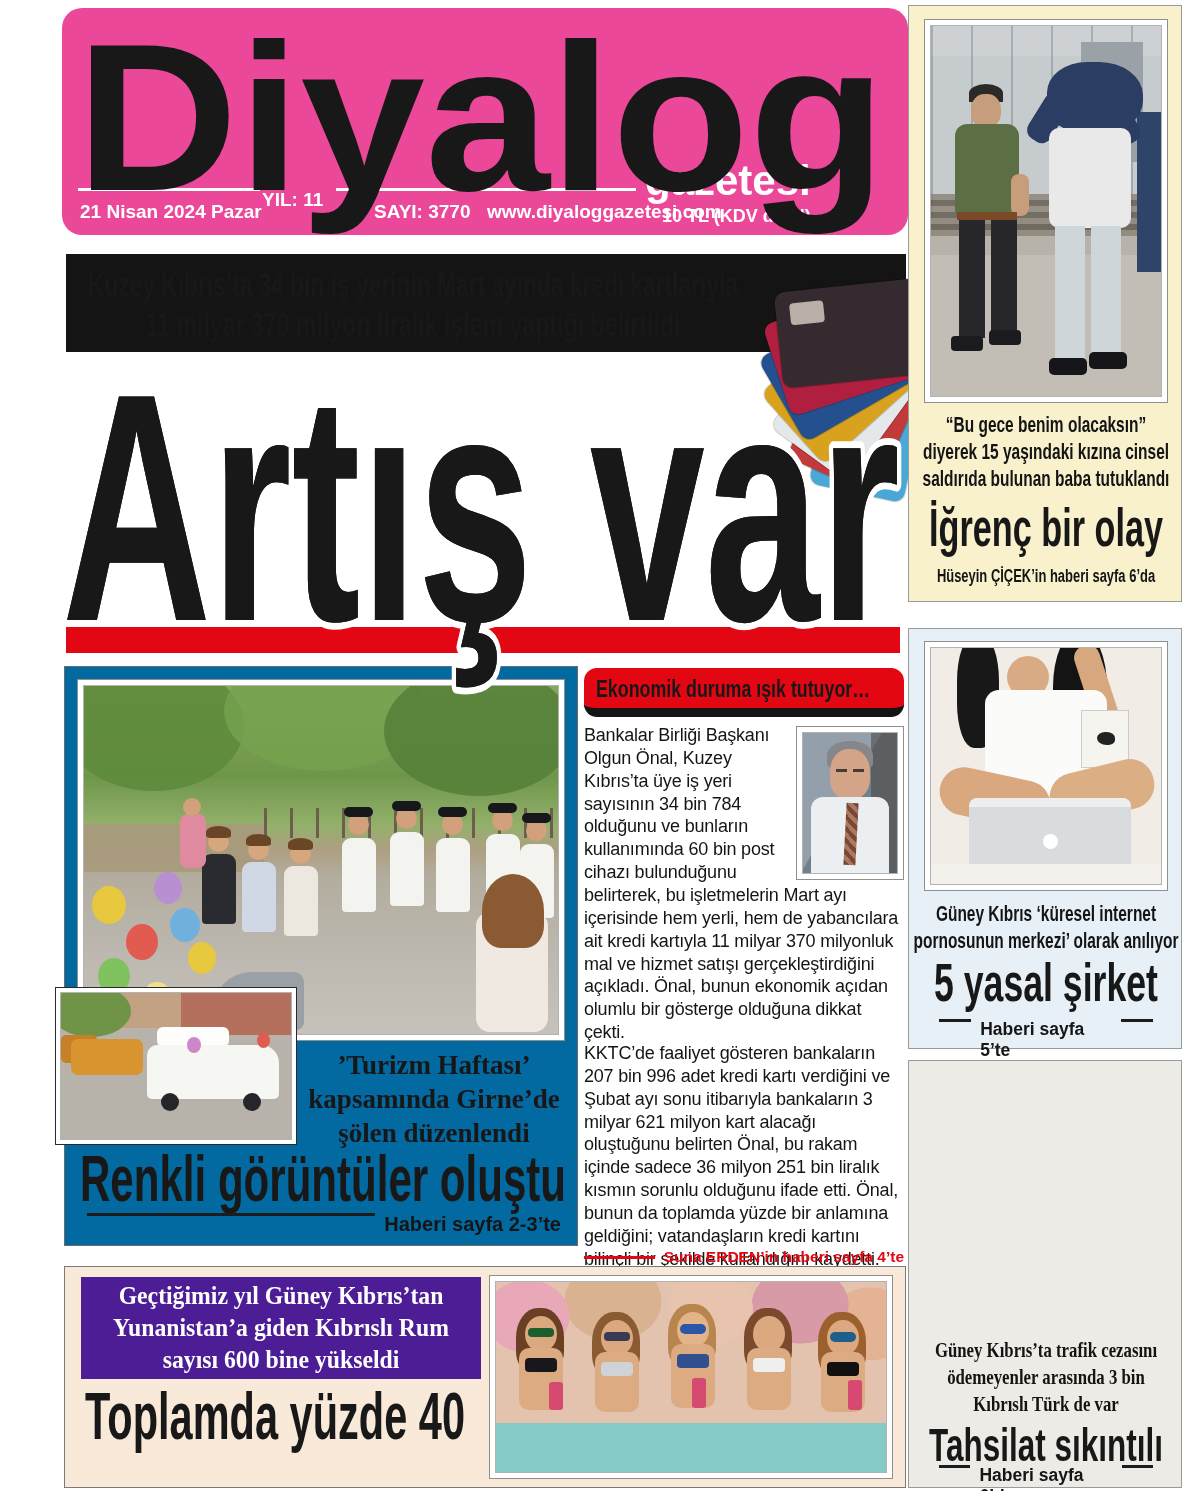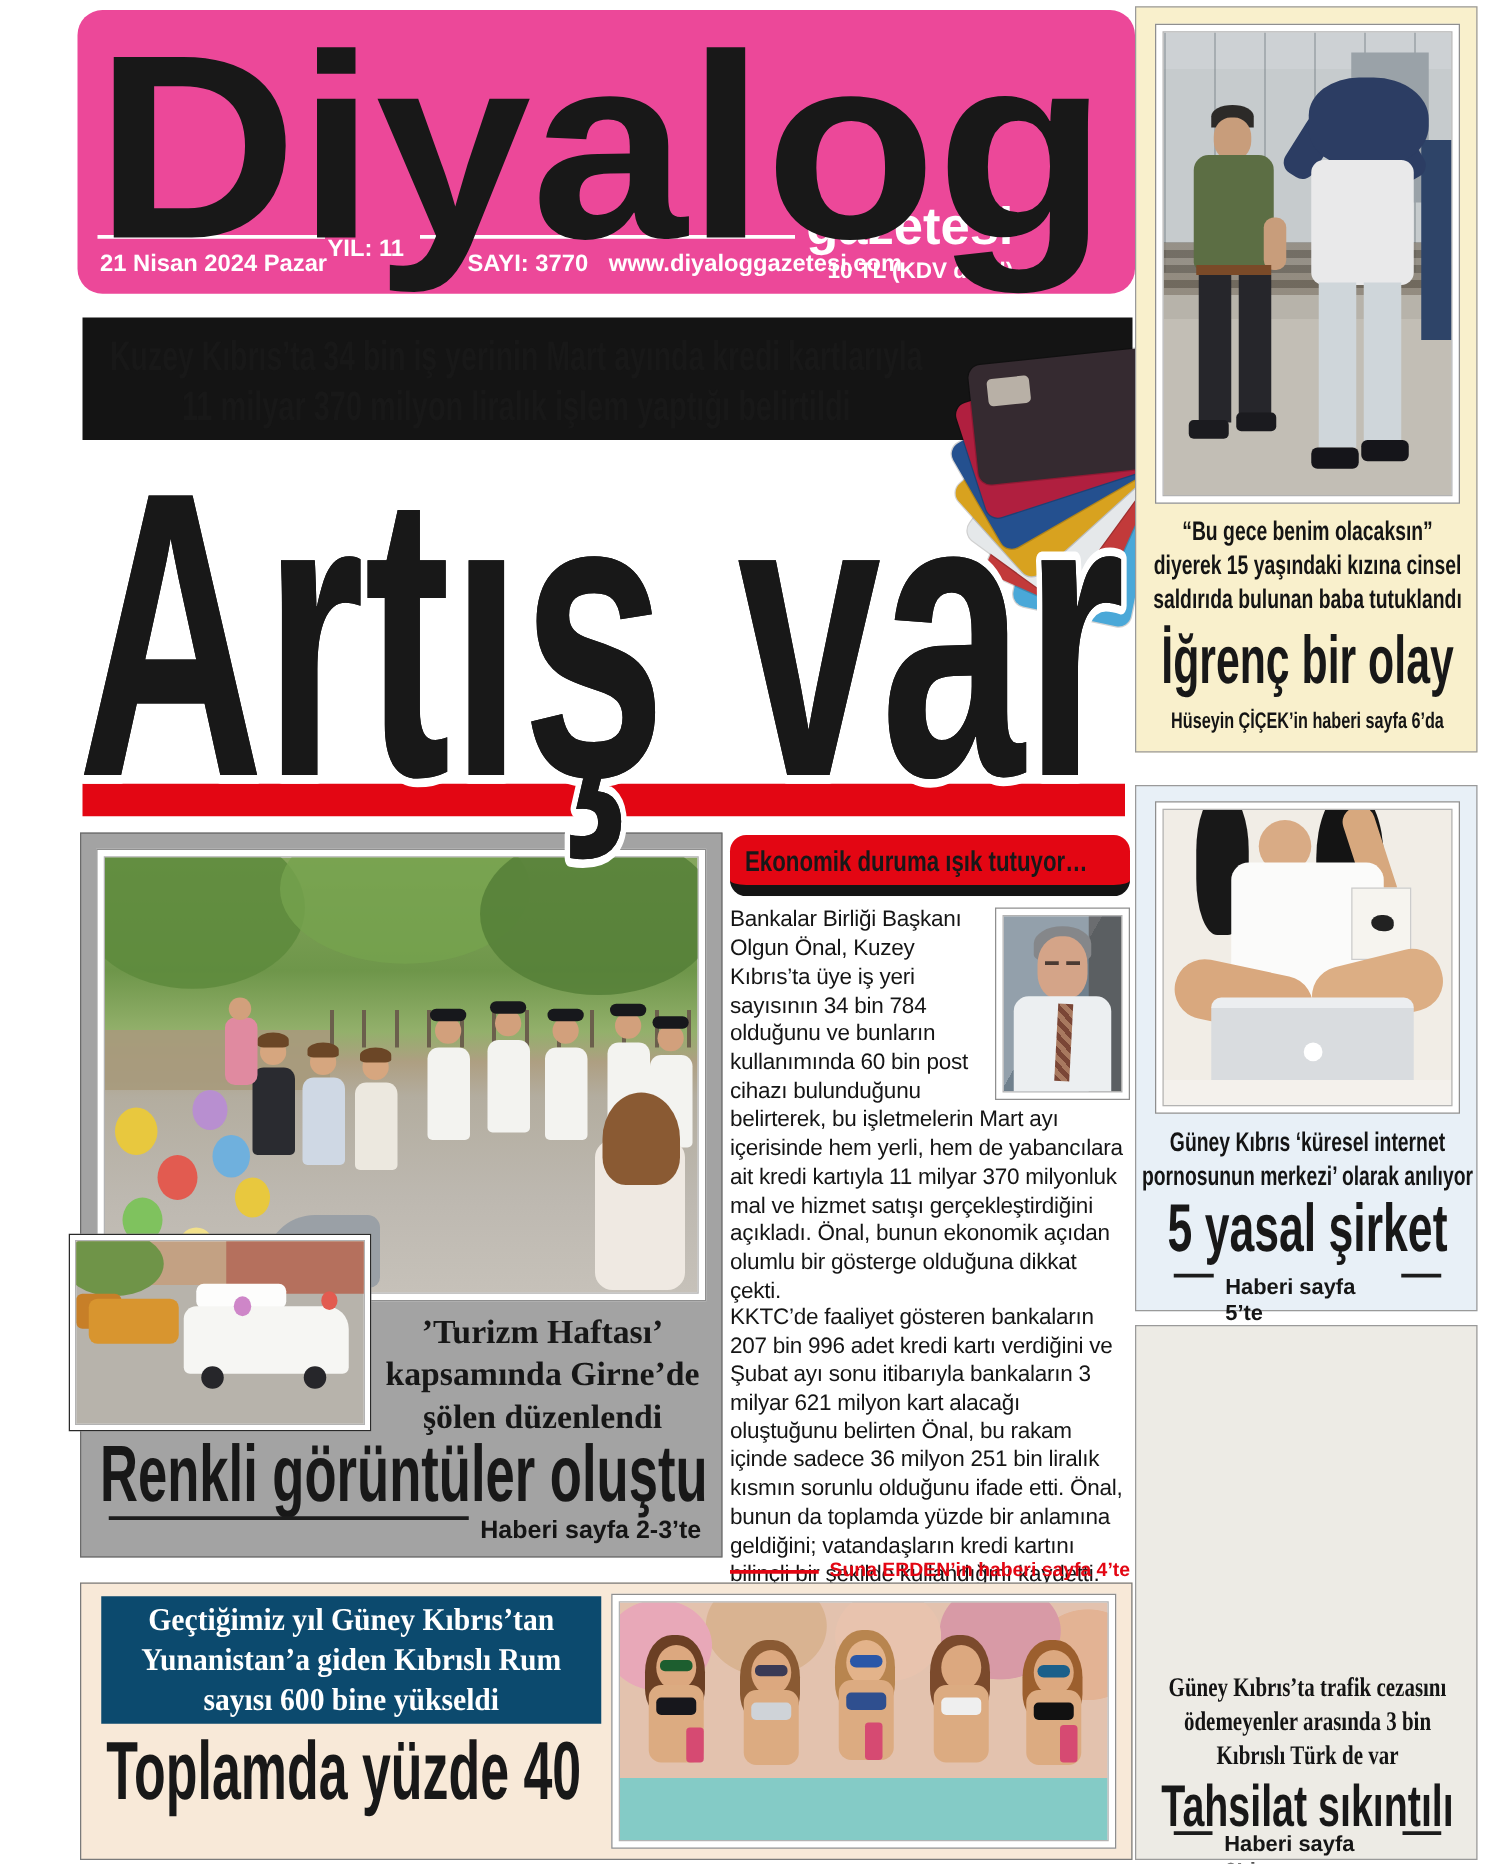--- a/index.html
+++ b/index.html
@@ -70,21 +70,21 @@
         </i>
     </div>
   </div>
 
   <div class="abs" style="left:66px;top:627px;width:834px;height:26px;background:#e30613"></div>
   <svg class="abs hl" style="left:58px;top:352px;z-index:2" width="850" height="300">
     <text x="4" y="268" font-size="325" textLength="838" lengthAdjust="spacingAndGlyphs" style="fill:#1a1a1a;stroke:#ffffff;stroke-width:14px;paint-order:stroke;stroke-linejoin:round">Artış var</text>
     <text x="4" y="268" font-size="325" textLength="838" lengthAdjust="spacingAndGlyphs" fill="#1a1a1a">Artış var</text>
   </svg>
 
-  <div class="abs" style="left:64px;top:666px;width:514px;height:580px;background:#a3a3a3;border:1px solid #6b6b6b;box-sizing:border-box">
+  <div class="abs" style="left:64px;top:666px;width:514px;height:580px;background:#0369a1;border:1px solid #6b6b6b;box-sizing:border-box">
     <div class="photo-frame" style="left:12px;top:12px;width:488px;height:362px">
       <div class="photo" style="background:linear-gradient(180deg,#86a75d 0%,#6e964a 26%,#93b06b 40%,#ae9f82 47%,#b3ad9f 55%,#bdb8b0 78%,#c6c1b9 100%)">
         <i class="sh" style="left:-20px;top:-25px;width:180px;height:130px;border-radius:50%;background:#5d8a3c;opacity:.85"></i>
         <i class="sh" style="left:140px;top:-35px;width:200px;height:120px;border-radius:50%;background:#76a24e;opacity:.8"></i>
         <i class="sh" style="left:300px;top:-20px;width:190px;height:130px;border-radius:50%;background:#557f37;opacity:.85"></i>
         <i class="sh" style="left:0;top:138px;width:180px;height:48px;background:#a79a7c;opacity:.9"></i>
         <i class="sh" style="left:180px;top:122px;width:300px;height:30px;background:repeating-linear-gradient(90deg,#6b5f4c 0 3px,transparent 3px 26px)"></i>
         <i class="pfig" style="left:258px;top:152px"></i>
         <i class="pfig" style="left:306px;top:146px"></i>
         <i class="pfig" style="left:352px;top:152px"></i>
@@ -156,21 +156,21 @@
       <span>Bankalar Birliği Başkanı Olgun Önal, Kuzey Kıbrıs’ta üye iş yeri sayısının 34 bin 784 olduğunu ve bunların kullanımında 60 bin post cihazı bulunduğunu belirterek, bu işletmelerin Mart ayı içerisinde hem yerli, hem de yabancılara ait kredi kartıyla 11 milyar 370 milyonluk mal ve hizmet satışı gerçekleştirdiğini açıkladı. Önal, bunun ekonomik açıdan olumlu bir gösterge olduğuna dikkat çekti.</span>
     </div>
     <div class="abs body-txt" style="left:0;top:374px;width:320px">KKTC’de faaliyet gösteren bankaların 207 bin 996 adet kredi kartı verdiğini ve Şubat ayı sonu itibarıyla bankaların 3 milyar 621 milyon kart alacağı oluştuğunu belirten Önal, bu rakam içinde sadece 36 milyon 251 bin liralık kısmın sorunlu olduğunu ifade etti. Önal, bunun da toplamda yüzde bir anlamına geldiğini; vatandaşların kredi kartını bilinçli bir şekilde kullandığını kaydetti.</div>
     <div class="abs red-row" style="left:0;top:580px;width:320px">
       <div class="red-line"></div>
       <span style="color:#e30613;font-weight:bold;font-size:15.5px;white-space:nowrap">Suna ERDEN’in haberi sayfa 4’te</span>
     </div>
   </div>
 
   <div class="abs" style="left:64px;top:1266px;width:842px;height:222px;background:#f8e9d8;border:1px solid #7a7a7a;box-sizing:border-box">
-    <div class="abs" style="left:16px;top:10px;width:400px;height:102px;background:#0c4a6e;display:flex;align-items:center;justify-content:flex-start">
+    <div class="abs" style="left:16px;top:10px;width:400px;height:102px;background:#4c1d95;display:flex;align-items:center;justify-content:flex-start">
       <div class="cond serifb pre" style="width:430px;transform:scaleX(.93);font-size:25.5px;line-height:1.25;color:#fff">Geçtiğimiz yıl Güney Kıbrıs’tan
 Yunanistan’a giden Kıbrıslı Rum
 sayısı 600 bine yükseldi</div>
     </div>
     <svg class="abs hl" style="left:20px;top:112px" width="400" height="72">
       <text x="0" y="60" font-size="66" textLength="380" lengthAdjust="spacingAndGlyphs">Toplamda yüzde 40</text>
     </svg>
     <div class="photo-frame" style="left:424px;top:8px;width:404px;height:204px">
       <div class="photo" style="background:
              radial-gradient(70px 60px at 8% 18%,#e8a8b8 0 60%,transparent 61%),

